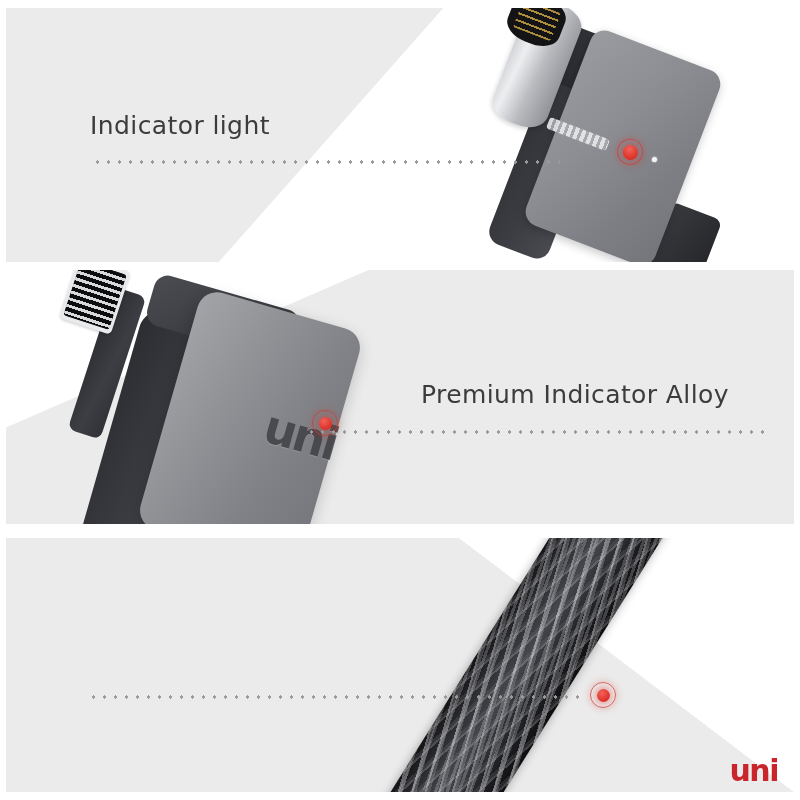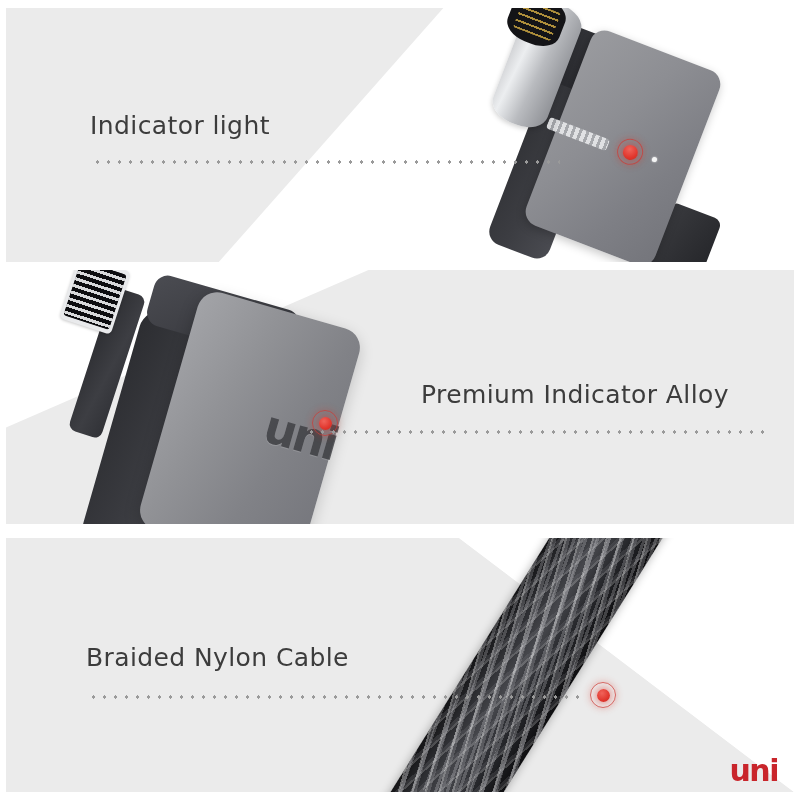--- a/index.html
+++ b/index.html
@@ -282,21 +282,20 @@
     <div class="leader"></div>
   </section>
 
   <section class="panel" id="panel-3">
     <div class="panel-bg"></div>
     <div class="wedge"></div>
     <div class="wedge-white"></div>
 
     <div id="braided-cable"></div>
 
-    <div class="caption">Braided Nylon Cable</div>
     <div class="leader"></div>
     <div class="led">
       <span class="ring"></span>
       <span class="core"></span>
     </div>
 
     <div id="brand-uni">
       <span>uni</span>
     </div>
   </section>

